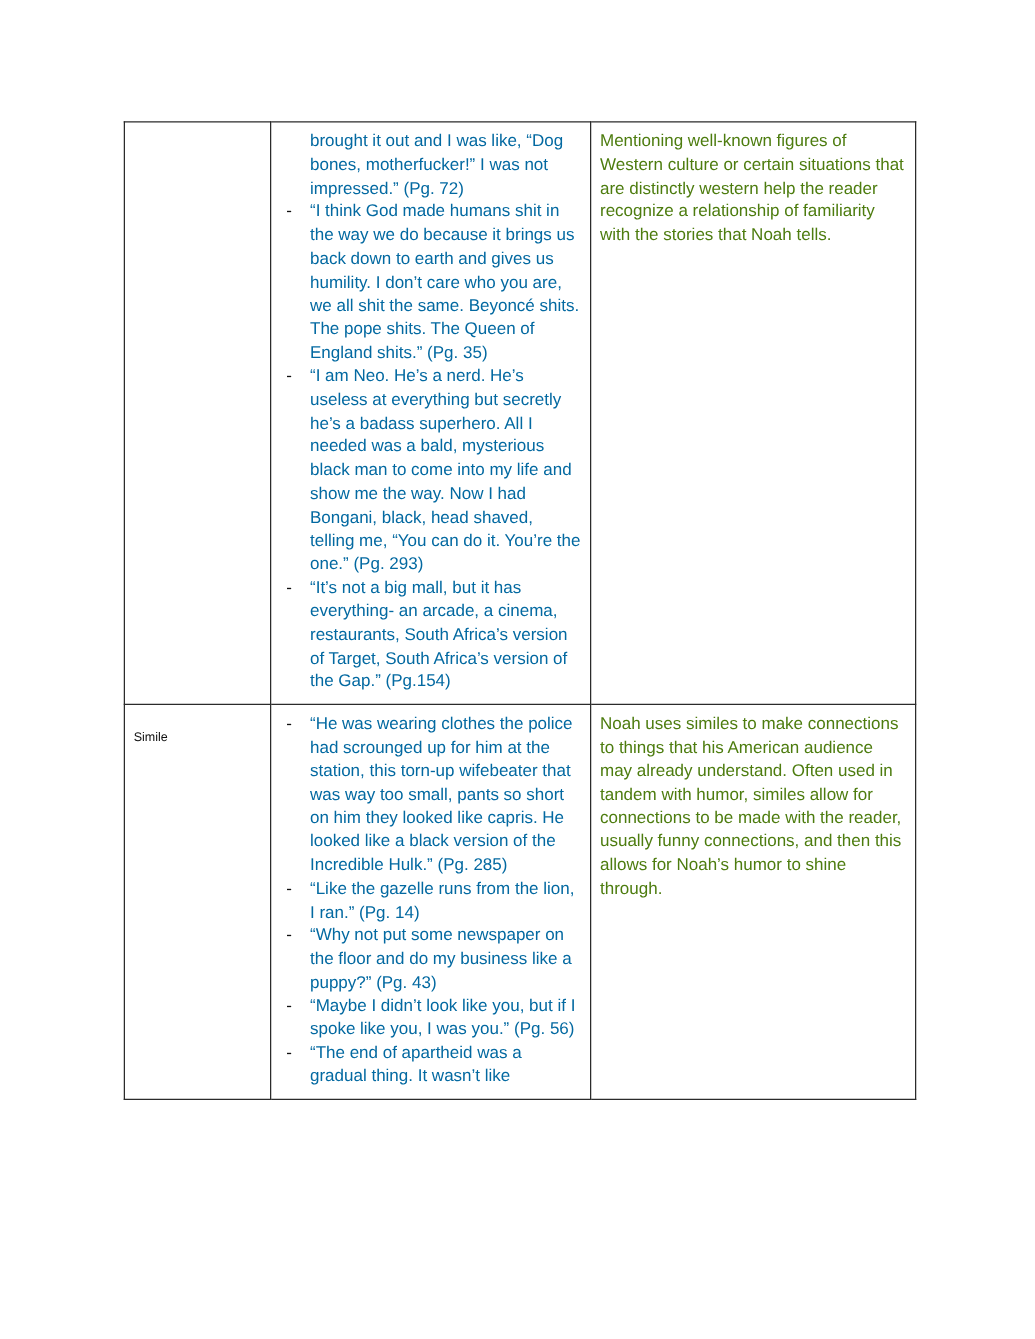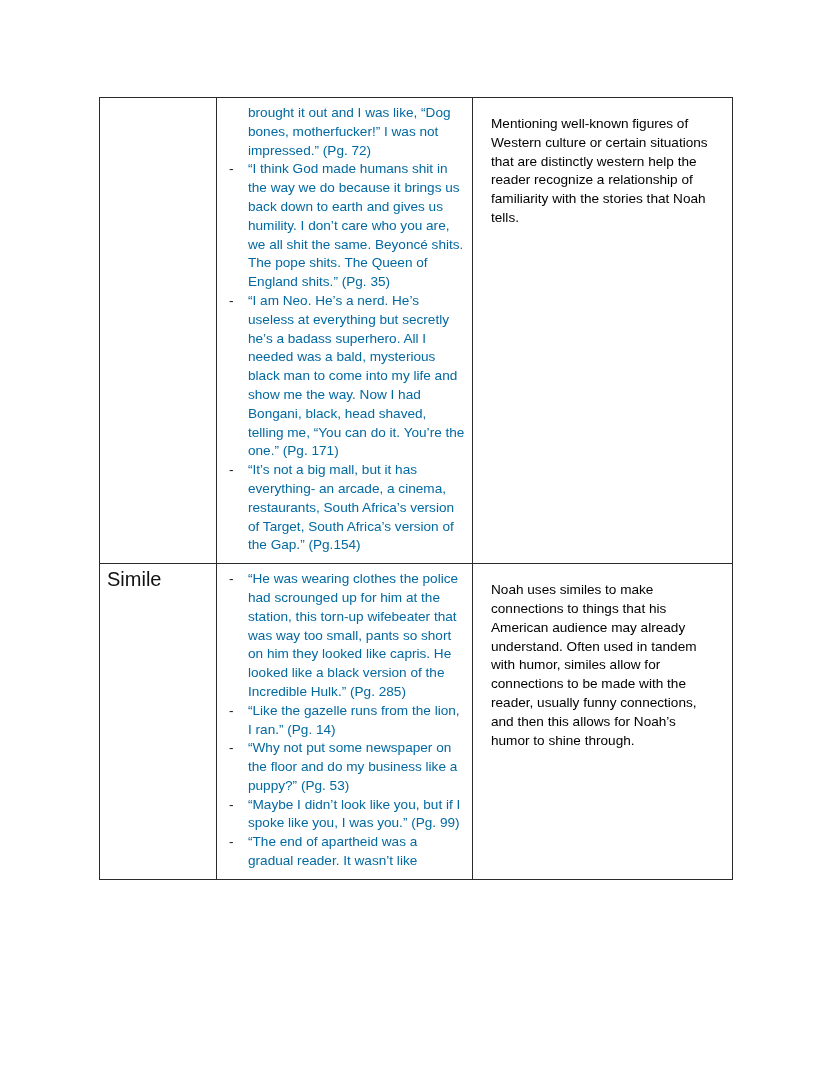--- a/index.html
+++ b/index.html
@@ -38,22 +38,23 @@
     color: #111111;
   }
   col.c-term   { width: 117px; }
   col.c-quotes { width: 256px; }
   col.c-expl   { width: 260px; }
 
   .term-cell {
     padding-left: 8px;
   }
   .term-label {
-    font-size: 20px;
+    font-size: 10px;
     line-height: 18.8px;
+    margin-top: 12px;
   }
 
   
   ul.quote-list {
     list-style: none;
     margin: 0;
     padding: 0;
   }
   ul.quote-list > li {
     position: relative;
@@ -70,24 +71,24 @@
     color: #111111;
   }
   ul.quote-list > li > .qtext {
     display: block;
     font-size: 13.6px;
     line-height: 18.8px;
     color: #0369a1;
     white-space: normal;
   }
   .expl-cell p {
-    margin: 11px;
+    margin: 0;
     font-size: 13.6px;
     line-height: 18.8px;
-    color: #000000;
+    color: #4d7c0f;
   }
   .quotes-cell {
     padding-top: 6px;
   }
 </style>
 </head>
 <body>
 
 <div class="page">
 
@@ -108,21 +109,21 @@
             <li>
               <span class="dash"></span>
               <span class="qtext">brought it out and I was like, “Dog bones, motherfucker!” I was not impressed.” (Pg. 72)</span>
             </li>
             <li>
               <span class="dash">-</span>
               <span class="qtext">“I think God made humans shit in the way we do because it brings us back down to earth and gives us humility. I don’t care who you are, we all shit the same. Beyoncé shits. The pope shits. The Queen of England shits.” (Pg. 35)</span>
             </li>
             <li>
               <span class="dash">-</span>
-              <span class="qtext">“I am Neo. He’s a nerd. He’s useless at everything but secretly he’s a badass superhero. All I needed was a bald, mysterious black man to come into my life and show me the way. Now I had Bongani, black, head shaved, telling me, “You can do it. You’re the one.” (Pg. 171)</span>
+              <span class="qtext">“I am Neo. He’s a nerd. He’s useless at everything but secretly he’s a badass superhero. All I needed was a bald, mysterious black man to come into my life and show me the way. Now I had Bongani, black, head shaved, telling me, “You can do it. You’re the one.” (Pg. 293)</span>
             </li>
             <li>
               <span class="dash">-</span>
               <span class="qtext">“It’s not a big mall, but it has everything- an arcade, a cinema, restaurants, South Africa’s version of Target, South Africa’s version of the Gap.” (Pg.154)</span>
             </li>
           </ul>
         </td>
         <td class="expl-cell">
           <p>Mentioning well-known figures of Western culture or certain situations that are distinctly western help the reader recognize a relationship of familiarity with the stories that Noah tells.</p>
         </td>
@@ -137,29 +138,29 @@
             <li>
               <span class="dash">-</span>
               <span class="qtext">“He was wearing clothes the police had scrounged up for him at the station, this torn-up wifebeater that was way too small, pants so short on him they looked like capris. He looked like a black version of the Incredible Hulk.” (Pg. 285)</span>
             </li>
             <li>
               <span class="dash">-</span>
               <span class="qtext">“Like the gazelle runs from the lion, I ran.” (Pg. 14)</span>
             </li>
             <li>
               <span class="dash">-</span>
-              <span class="qtext">“Why not put some newspaper on the floor and do my business like a puppy?” (Pg. 53)</span>
+              <span class="qtext">“Why not put some newspaper on the floor and do my business like a puppy?” (Pg. 43)</span>
             </li>
             <li>
               <span class="dash">-</span>
-              <span class="qtext">“Maybe I didn’t look like you, but if I spoke like you, I was you.” (Pg. 99)</span>
+              <span class="qtext">“Maybe I didn’t look like you, but if I spoke like you, I was you.” (Pg. 56)</span>
             </li>
             <li>
               <span class="dash">-</span>
-              <span class="qtext">“The end of apartheid was a gradual reader. It wasn’t like</span>
+              <span class="qtext">“The end of apartheid was a gradual thing. It wasn’t like</span>
             </li>
           </ul>
         </td>
         <td class="expl-cell">
           <p>Noah uses similes to make connections to things that his American audience may already understand. Often used in tandem with humor, similes allow for connections to be made with the reader, usually funny connections, and then this allows for Noah’s humor to shine through.</p>
         </td>
       </tr>
 
     </tbody>
   </table>

